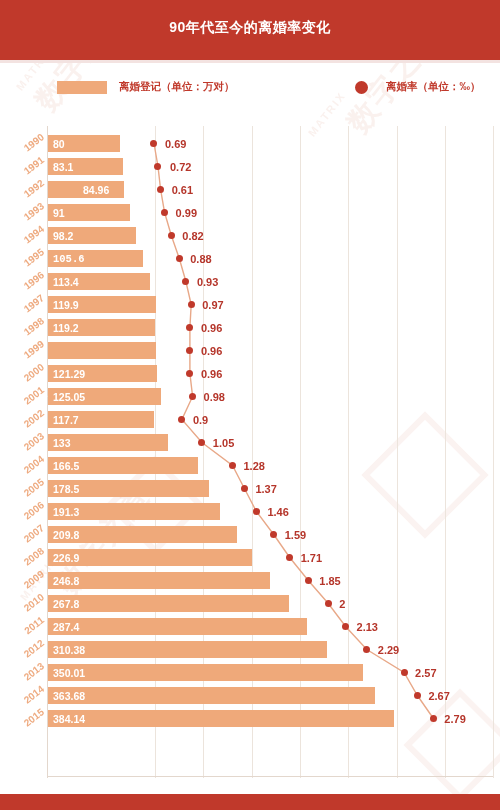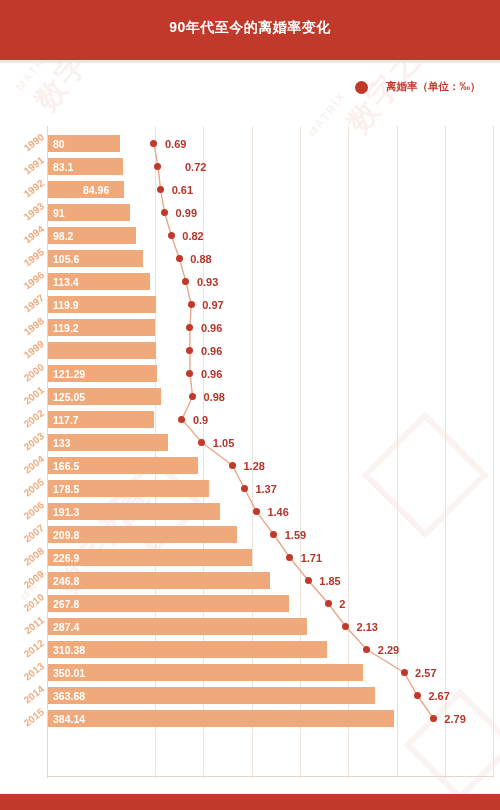--- a/index.html
+++ b/index.html
@@ -126,20 +126,24 @@
     <div class="wm-diamond" style="left: 420px; top: 705px; width: 80px; height: 80px;"></div>
     <div class="wm-diamond" style="left: 120px; top: 470px; width: 70px; height: 70px;"></div>
   </div>
 
 <div id="header">
   <div class="title">90年代至今的离婚率变化</div>
 </div>
 <div id="header-rule"></div>
 
 <div id="legend">
+  <div class="legend-item" id="legend-bar">
+    <span class="swatch-rect"></span>
+    <span class="legend-label">离婚登记（单位：万对）</span>
+  </div>
   <div class="legend-item" id="legend-line">
     <span class="swatch-dot"></span>
     <span class="legend-label">离婚率（单位：‰）</span>
   </div>
 </div>
 
 <div id="plot">
   <div id="grid">
       <div class="gridline" style="left: 155px;"></div>
       <div class="gridline" style="left: 203.3px;"></div>
@@ -161,21 +165,21 @@
         <div class="bar" style="width: 72px; background: rgb(239, 169, 122);"></div>
         <div class="bar-value" style="left: 53px;">80</div>
         <div class="pt" style="left: 153.974px; background: rgb(192, 57, 43);"></div>
         <div class="rate-value" style="left: 164.974px;">0.69</div>
       </div>
       <div class="row" style="top: 30px;">
         <div class="year-label">1991</div>
         <div class="bar" style="width: 74.79px; background: rgb(239, 169, 122);"></div>
         <div class="bar-value" style="left: 53px; text-align: center;">83.1</div>
         <div class="pt" style="left: 157.965px; background: rgb(192, 57, 43);"></div>
-        <div class="rate-value" style="left: 185px;">0.72</div>
+        <div class="rate-value" style="left: 170px;">0.72</div>
       </div>
       <div class="row" style="top: 53px;">
         <div class="year-label">1992</div>
         <div class="bar" style="width: 76.464px; background: rgb(239, 169, 122);"></div>
         <div class="bar-value" style="left: 53px; margin-left: 30px;">84.96</div>
         <div class="pt" style="left: 160.626px; background: rgb(192, 57, 43);"></div>
         <div class="rate-value" style="left: 171.626px;">0.61</div>
       </div>
       <div class="row" style="top: 76px;">
         <div class="year-label">1993</div>
@@ -187,21 +191,21 @@
       <div class="row" style="top: 99px;">
         <div class="year-label">1994</div>
         <div class="bar" style="width: 88.38px; background: rgb(239, 169, 122);"></div>
         <div class="bar-value" style="left: 53px;">98.2</div>
         <div class="pt" style="left: 171.27px; background: rgb(192, 57, 43);"></div>
         <div class="rate-value" style="left: 182.27px;">0.82</div>
       </div>
       <div class="row" style="top: 122px;">
         <div class="year-label">1995</div>
         <div class="bar" style="width: 95.04px; background: rgb(239, 169, 122);"></div>
-        <div class="bar-value" style="left: 53px;">105.6</div>
+        <div class="bar-value" style="left: 53px; font-family: Liberation Mono, monospace;">105.6</div>
         <div class="pt" style="left: 179.252px; background: rgb(192, 57, 43);"></div>
         <div class="rate-value" style="left: 190.252px;">0.88</div>
       </div>
       <div class="row" style="top: 145px;">
         <div class="year-label">1996</div>
         <div class="bar" style="width: 102.06px; background: rgb(239, 169, 122);"></div>
         <div class="bar-value" style="left: 53px;">113.4</div>
         <div class="pt" style="left: 185.904px; background: rgb(192, 57, 43);"></div>
         <div class="rate-value" style="left: 196.904px;">0.93</div>
       </div>

